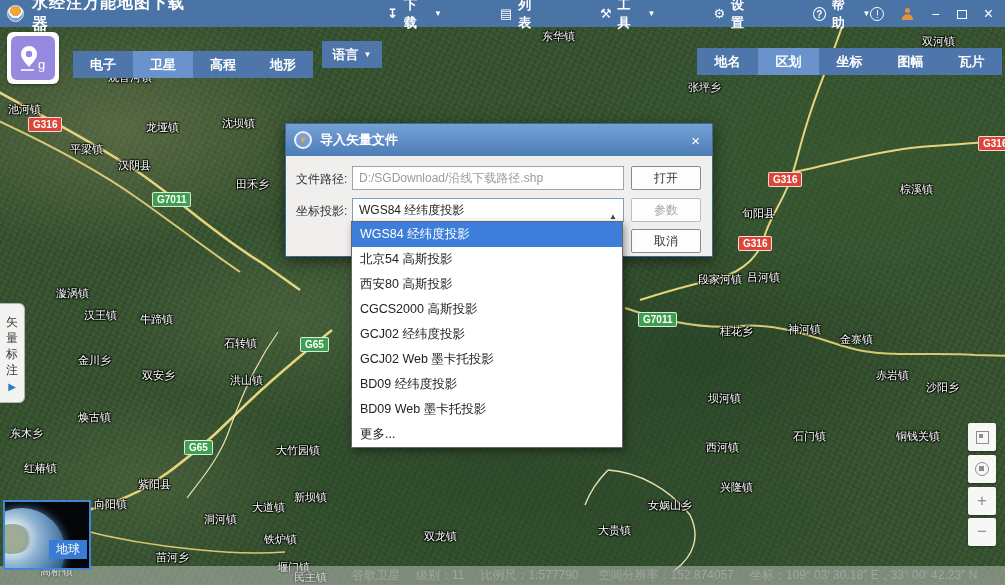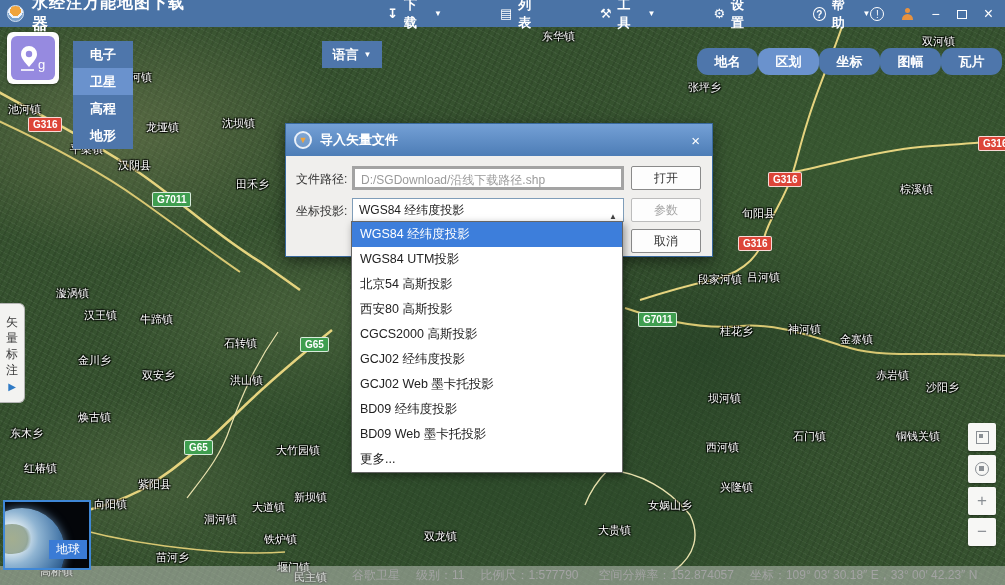--- a/index.html
+++ b/index.html
@@ -49,32 +49,32 @@
   .tb-min::before { content:"−"; font-size:14px; }
   .tb-max { width:10px; height:9px; border:1.5px solid #fff; margin-top:2px; }
   .tb-close::before { content:"×"; font-size:16px; }
   .tb-btn { cursor:pointer; line-height:14px; }
 
   
   .logo-tile { position:absolute; left:7px; top:32px; width:52px; height:52px; background:#fdfdfd;
     border-radius:6px; z-index:10; display:flex; align-items:center; justify-content:center;
     box-shadow:0 1px 3px rgba(0,0,0,.4); }
   .logo-inner { width:44px; height:44px; background:#968ae0; border-radius:6px; display:flex; align-items:center; justify-content:center; }
-  .maptype-bar { position:absolute; left:73px; top:41px; display:flex; z-index:10;flex-direction:column; }
+  .maptype-bar { position:absolute; left:73px; top:51px; display:flex; z-index:10; }
   .mt-btn { width:60px; height:27px; background:#4e76ab; color:#fff; font-size:13px; font-weight:bold;
     display:flex; align-items:center; justify-content:center; cursor:pointer; }
   .mt-btn.active { background:#6a92cd; }
   .lang-btn { position:absolute; left:322px; top:41px; width:60px; height:27px; background:#4e76ab;
     color:#fff; font-size:13px; font-weight:bold; display:flex; align-items:center; justify-content:center;
     gap:4px; z-index:10; cursor:pointer; }
 
   
   .overlay-bar { position:absolute; left:697px; top:48px; display:flex; z-index:10; }
   .ov-btn { width:61px; height:27px; background:#4e76ab; color:#fff; font-size:13px; font-weight:bold;
-    display:flex; align-items:center; justify-content:center; cursor:pointer;border-radius:11px; }
+    display:flex; align-items:center; justify-content:center; cursor:pointer; }
   .ov-btn.active { background:#6a92cd; }
 
   
   .left-tab { position:absolute; left:0; top:303px; width:25px; height:100px; background:#f3f3f1;
     border:1px solid #b5b5b5; border-left:none; border-radius:0 6px 6px 0; z-index:6;
     display:flex; flex-direction:column; align-items:center; justify-content:center; cursor:pointer; }
   .left-tab .vchar { font-size:12px; color:#3a3a3a; line-height:16px; }
   .left-tab .varrow { color:#2f7ac5; font-size:10px; margin-top:3px; }
 
   
@@ -113,21 +113,21 @@
   .dialog { position:absolute; left:285px; top:123px; width:428px; height:134px; background:#f0efed;
     border:1px solid #39699e; box-shadow:0 4px 14px rgba(0,0,0,.5); z-index:20; }
   .dlg-header { height:27px; background:linear-gradient(#74a0d6, #4d7db6); display:flex; align-items:center;
     padding:16px 8px; color:#fff; cursor:move; }
   .dlg-ico { width:18px; height:18px; border:2px solid #e9eff8; border-radius:50%; margin-right:8px; flex:none;
     display:flex; align-items:center; justify-content:center; background:rgba(255,255,255,.15); }
   .dlg-ico::before { content:"▼"; color:#f0a43c; font-size:9px; }
   .dlg-title { font-size:13px; font-weight:bold; }
   .dlg-close { margin-left:auto; font-size:15px; cursor:pointer; padding:0 4px; }
   .dlg-label { position:absolute; left:10px; font-size:12px; color:#333; }
-  .dlg-input { position:absolute; left:66px; width:272px; height:24px; background:#fff; border:3px solid #a3a3a3;
+  .dlg-input { position:absolute; left:66px; width:272px; height:24px; background:#fff; border:1px solid #a3a3a3;
     font-size:12px; color:#9a9a9a; padding:0 6px; line-height:22px; overflow:hidden; white-space:nowrap; }
   .dlg-combo { position:absolute; left:66px; width:272px; height:24px; background:#fff; border:1px solid #7f9db9;
     font-size:12px; color:#222; padding:0 20px 0 6px; line-height:22px; cursor:pointer; }
   .combo-arrow { position:absolute; right:6px; top:7px; font-size:8px; color:#444; }
   .dlg-btn { position:absolute; left:345px; width:70px; height:24px; background:#fdfdfd; border:1px solid #8a8a8a;
     border-radius:2px; font-size:12px; color:#333; display:flex; align-items:center; justify-content:center; cursor:pointer; }
   .dlg-btn.disabled { color:#a8a8a8; border-color:#bcbcbc; cursor:default; }
 
   
   .dropdown { position:absolute; left:351px; top:221px; width:272px; background:#fff; border:1px solid #666;
@@ -333,21 +333,20 @@
     <div class="dlg-combo" style="top:74px;">
       <span>WGS84 经纬度投影</span>
       <span class="combo-arrow">▲</span>
     </div>
     <div class="dlg-btn disabled" style="top:74px;">参数</div>
     <div class="dlg-btn" style="top:105px;">取消</div>
   </div>
 
   <div class="dropdown" id="projection-dropdown">
       <div class="dd-item selected">WGS84 经纬度投影</div>
-      <div class="dd-item">WGS84 UTM投影</div>
       <div class="dd-item">北京54 高斯投影</div>
       <div class="dd-item">西安80 高斯投影</div>
       <div class="dd-item">CGCS2000 高斯投影</div>
       <div class="dd-item">GCJ02 经纬度投影</div>
       <div class="dd-item">GCJ02 Web 墨卡托投影</div>
       <div class="dd-item">BD09 经纬度投影</div>
       <div class="dd-item">BD09 Web 墨卡托投影</div>
       <div class="dd-item">更多...</div>
     </div>
 

